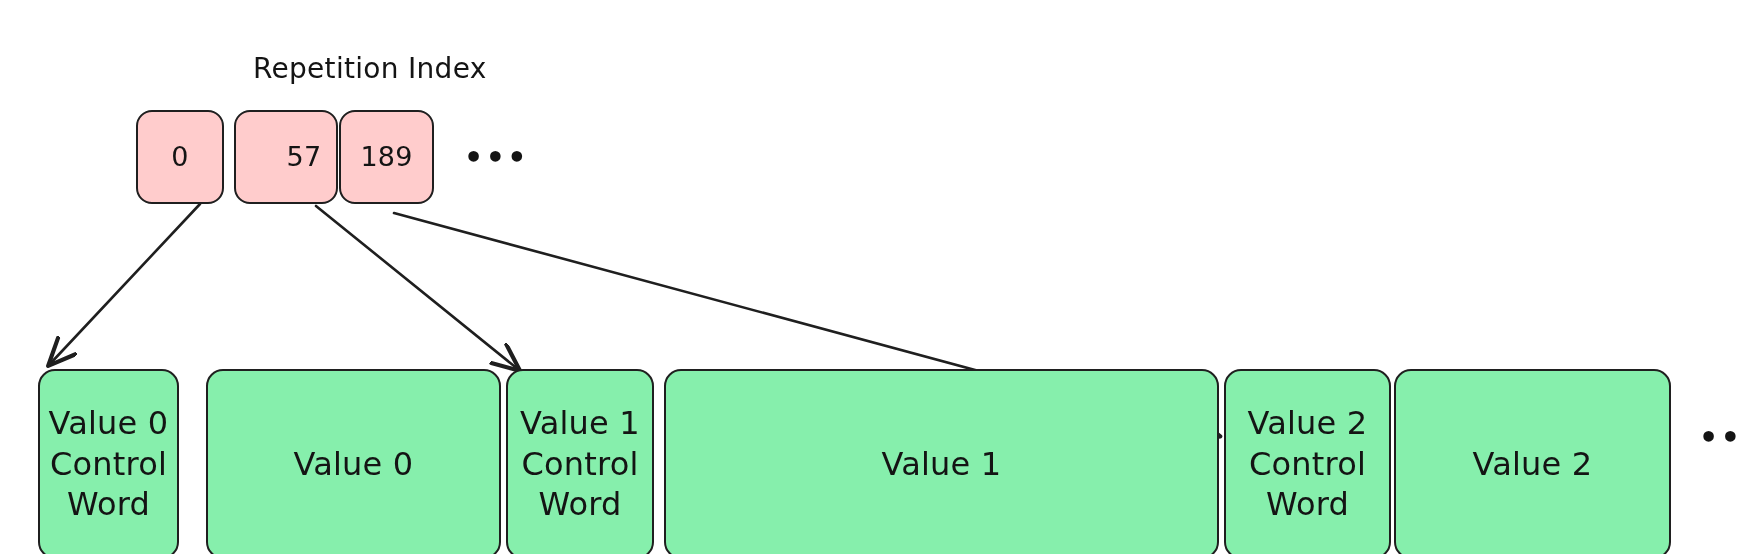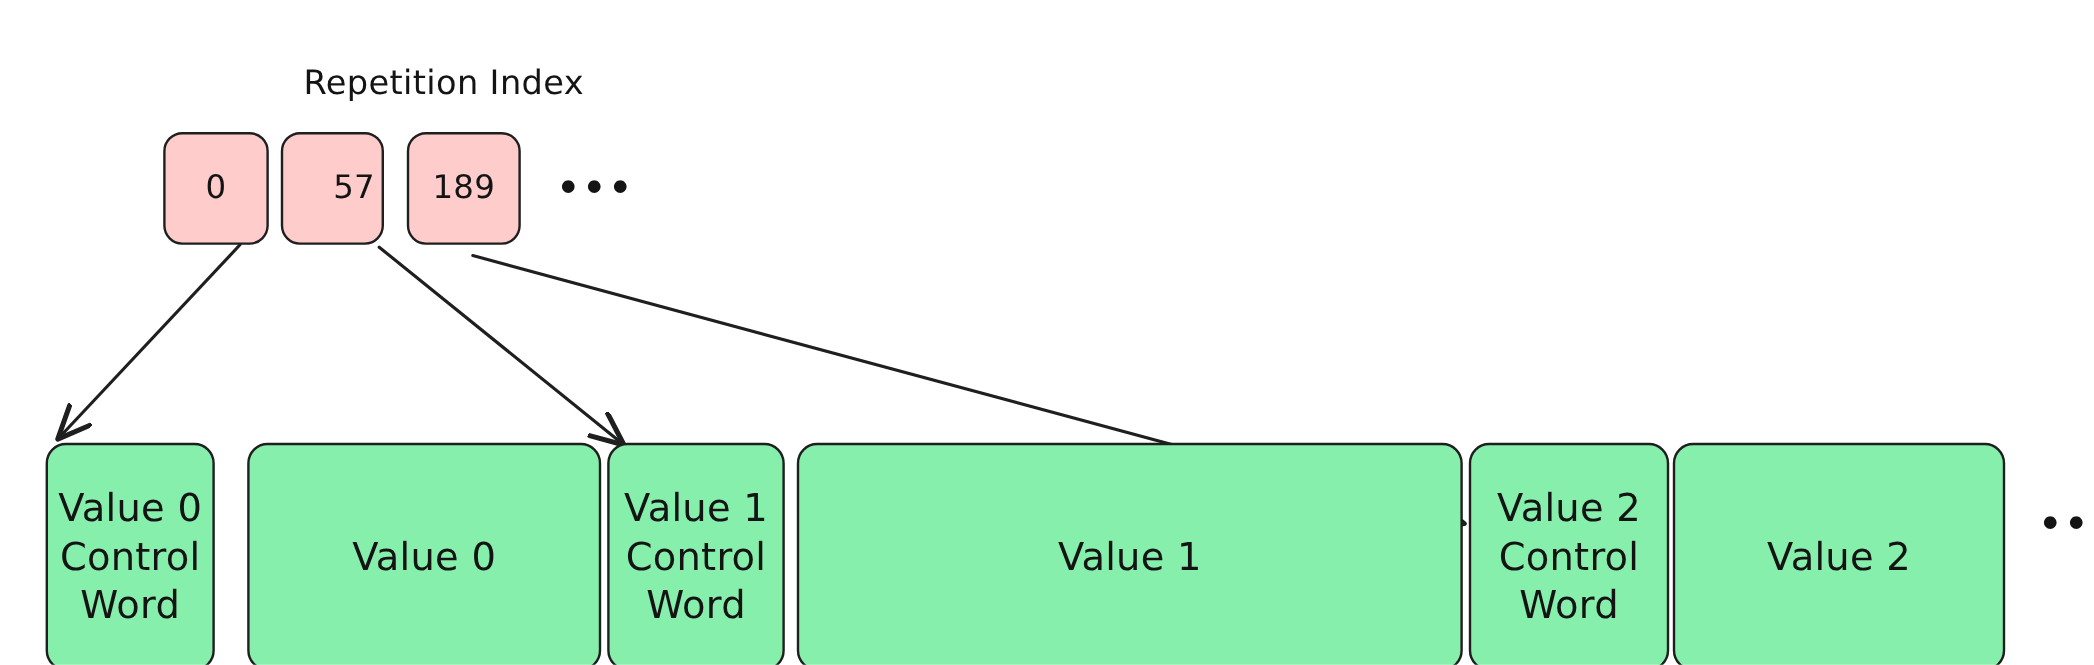--- a/index.html
+++ b/index.html
@@ -100,21 +100,21 @@
 
     <line x1="300" y1="174" x2="503" y2="338" stroke="#1f1f1f" stroke-width="2.6" stroke-linecap="round" marker-end="url(#arrowhead)"></line>
 
     <line x1="378" y1="181" x2="1203" y2="404" stroke="#1f1f1f" stroke-width="2.6" stroke-linecap="round" marker-end="url(#arrowhead)"></line>
   </svg>
 
   <div class="node node-index" style="left:120px; top:78px; width:88px; height:94px;">
     <span class="node-label">0</span>
   </div>
 
-  <div class="node node-index" style="left:218px; top:78px; width:86px; height:94px;padding-left:36px;">
+  <div class="node node-index" style="left:218px; top:78px; width:104px; height:94px;padding-left:36px;">
     <span class="node-label">57</span>
   </div>
 
   <div class="node node-index" style="left:323px; top:78px; width:95px; height:94px;">
     <span class="node-label">189</span>
   </div>
 
   <div class="ellipsis" style="left:448px; top:108px;">•••</div>
 
   <div class="node node-record" style="left:22px; top:337px; width:141px; height:190px;">

